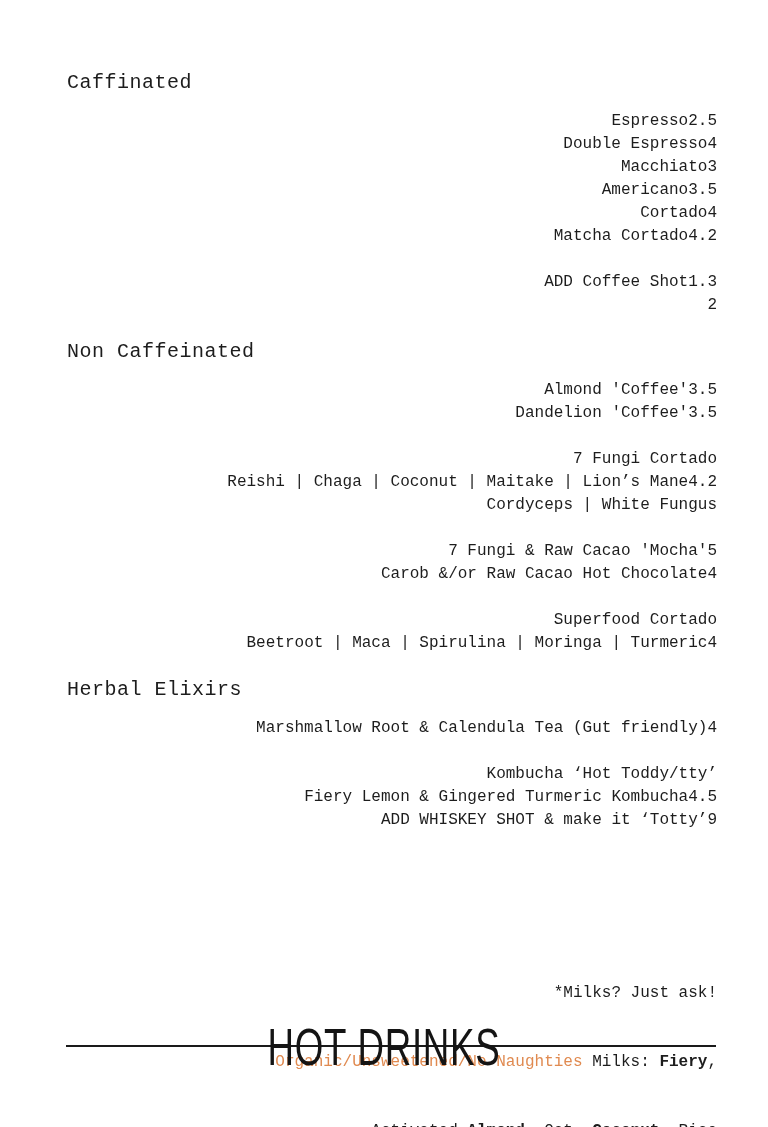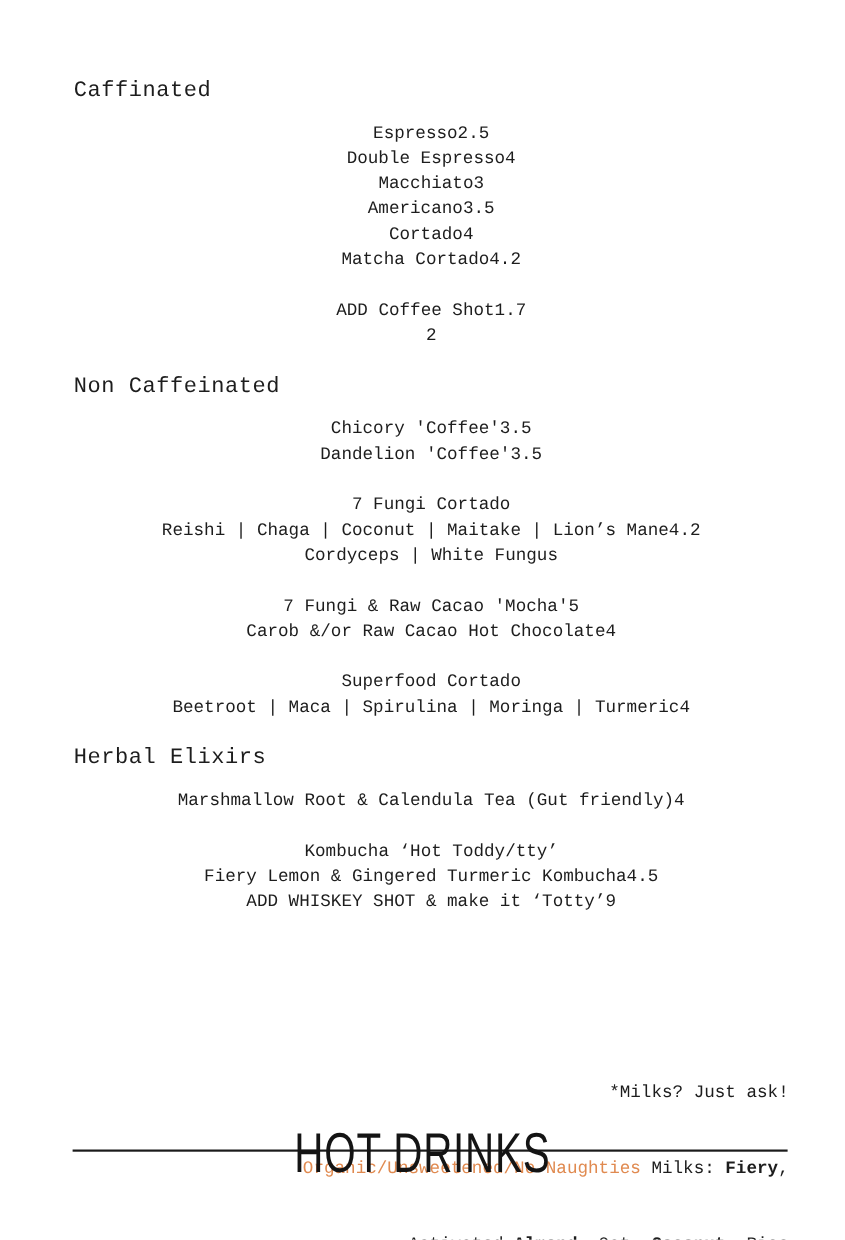--- a/index.html
+++ b/index.html
@@ -21,21 +21,21 @@
     line-height: 23px;
   }
   .section + .section { margin-top: 20px; }
   .sec-title {
     font-size: 20px;
     font-weight: normal;
     margin: 0 0 16px 0;
     letter-spacing: 0.5px;
   }
   .group { margin-bottom: 23px; }
-  .row { display: flex; justify-content: center; }
+  .row { display: flex; justify-content: flex-end; }
   .item-name { white-space: pre; }
   .item-price { white-space: pre; }
   .footer {
     position: absolute;
     right: 51px;
     top: 936px;
     text-align: right;
     font-size: 16px;
     line-height: 23px;
     white-space: pre-wrap;
@@ -101,32 +101,32 @@
           <span class="item-price">4</span>
         </div>
         <div class="row">
           <span class="item-name">Matcha Cortado</span>
           <span class="item-price">4.2</span>
         </div>
       </div>
       <div class="group">
         <div class="row">
           <span class="item-name">ADD Coffee Shot</span>
-          <span class="item-price">1.7</span>
+          <span class="item-price">1.3</span>
         </div>
         <div class="row">
           <span class="item-price">2</span>
         </div>
       </div>
     </section>
     <section class="section">
       <h2 class="sec-title">Non Caffeinated</h2>
       <div class="group">
         <div class="row">
-          <span class="item-name">Chicory 'Coffee'</span>
+          <span class="item-name">Almond 'Coffee'</span>
           <span class="item-price">3.5</span>
         </div>
         <div class="row">
           <span class="item-name">Dandelion 'Coffee'</span>
           <span class="item-price">3.5</span>
         </div>
       </div>
       <div class="group">
         <div class="row">
           <span class="item-name">7 Fungi Cortado</span>

